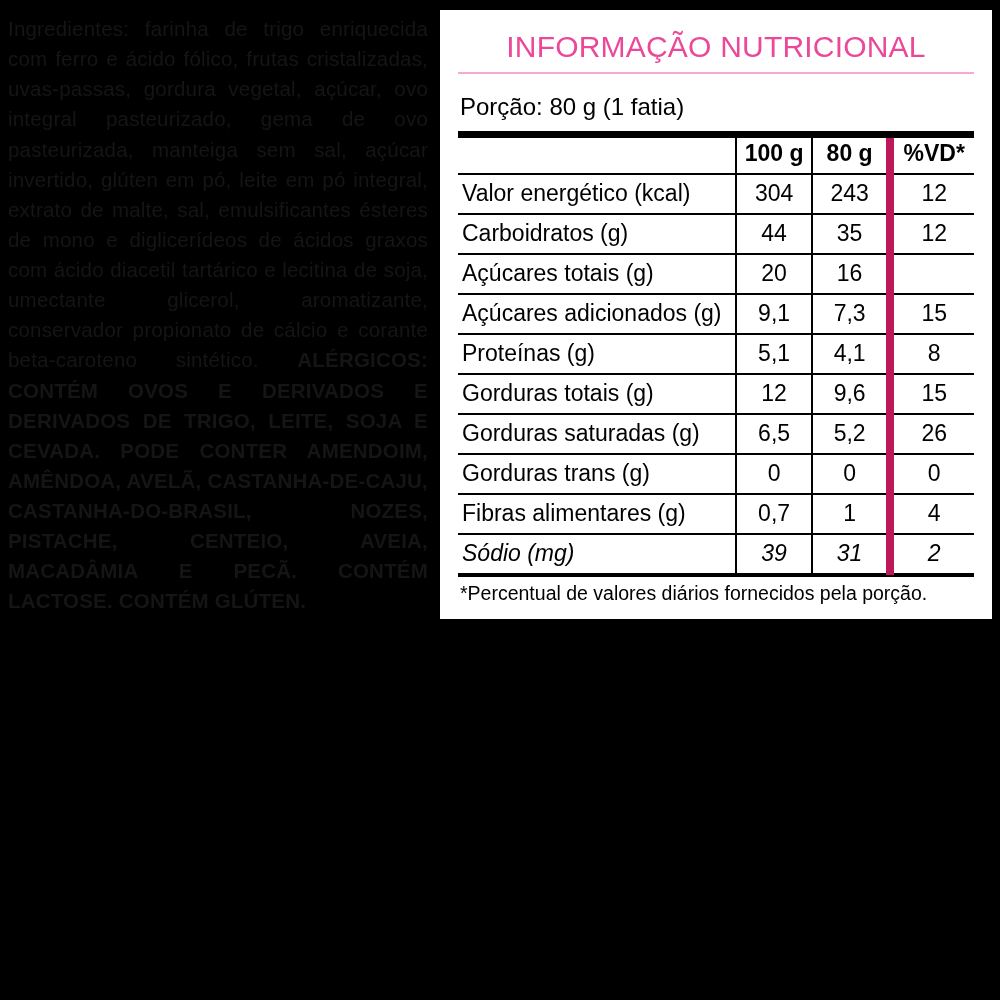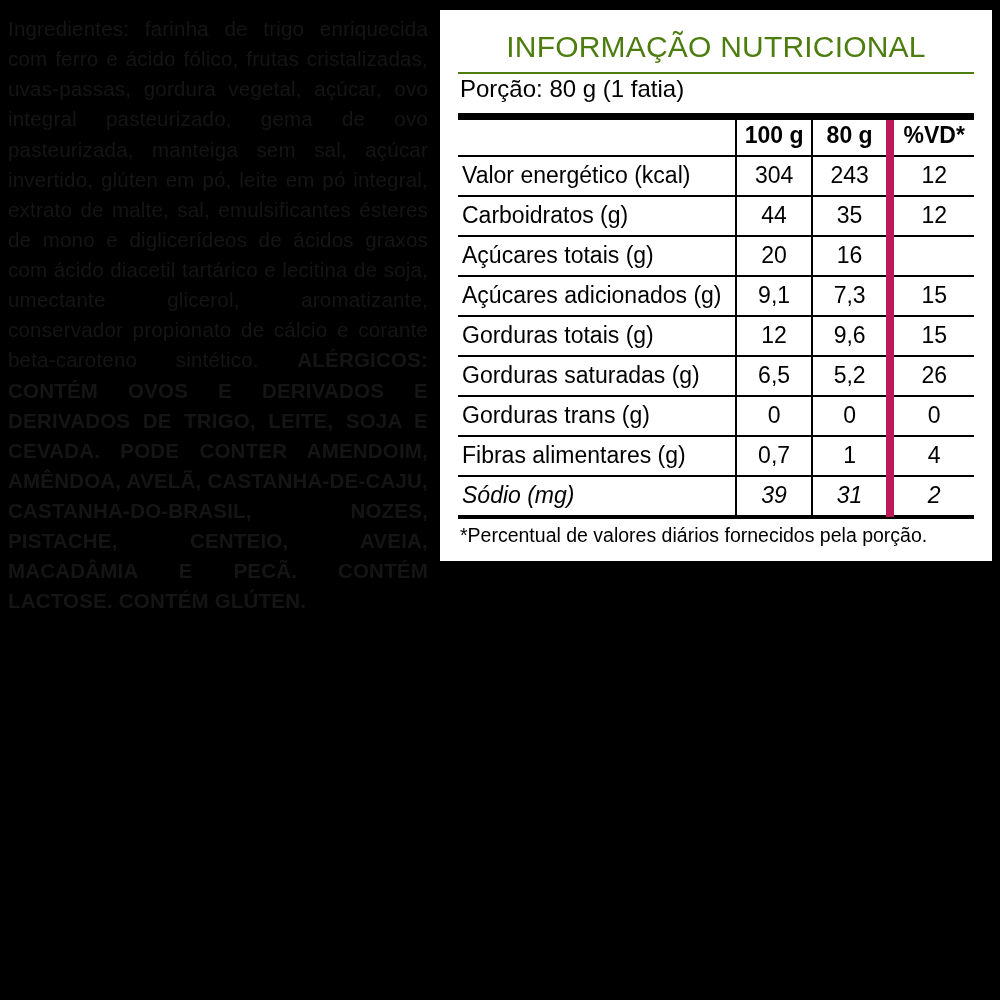--- a/index.html
+++ b/index.html
@@ -43,24 +43,24 @@
     width: 552px;
     background: #ffffff;
     border: 4px solid #ffffff;
     box-sizing: border-box;
     padding: 16px 14px 10px 14px;
   }
   #nutrition-title {
     text-align: center;
     font-size: 30px;
     letter-spacing: 0.2px;
-    color: #4d7c0f;
+    color: #ec4899;
     padding-bottom: 8px;
-    border-bottom: 2px solid #4d7c0f;
-    margin-bottom: 0;
+    border-bottom: 2px solid #f9a8d4;
+    margin-bottom: 18px;
   }
   .servings-line {
     font-size: 24px;
     color: #000;
     line-height: 1.28;
     padding-left: 2px;
   }
   #servings-block {
     padding-bottom: 8px;
     border-bottom: 7px solid #000;
@@ -162,20 +162,26 @@
         <td class="col-num">16</td>
         <td class="col-vd"></td>
       </tr>
       <tr>
         <td class="col-label indent-2">Açúcares adicionados (g)</td>
         <td class="col-num">9,1</td>
         <td class="col-num">7,3</td>
         <td class="col-vd">15</td>
       </tr>
       <tr>
+        <td class="col-label">Proteínas (g)</td>
+        <td class="col-num">5,1</td>
+        <td class="col-num">4,1</td>
+        <td class="col-vd">8</td>
+      </tr>
+      <tr>
         <td class="col-label">Gorduras totais (g)</td>
         <td class="col-num">12</td>
         <td class="col-num">9,6</td>
         <td class="col-vd">15</td>
       </tr>
       <tr>
         <td class="col-label indent-1">Gorduras saturadas (g)</td>
         <td class="col-num">6,5</td>
         <td class="col-num">5,2</td>
         <td class="col-vd">26</td>

